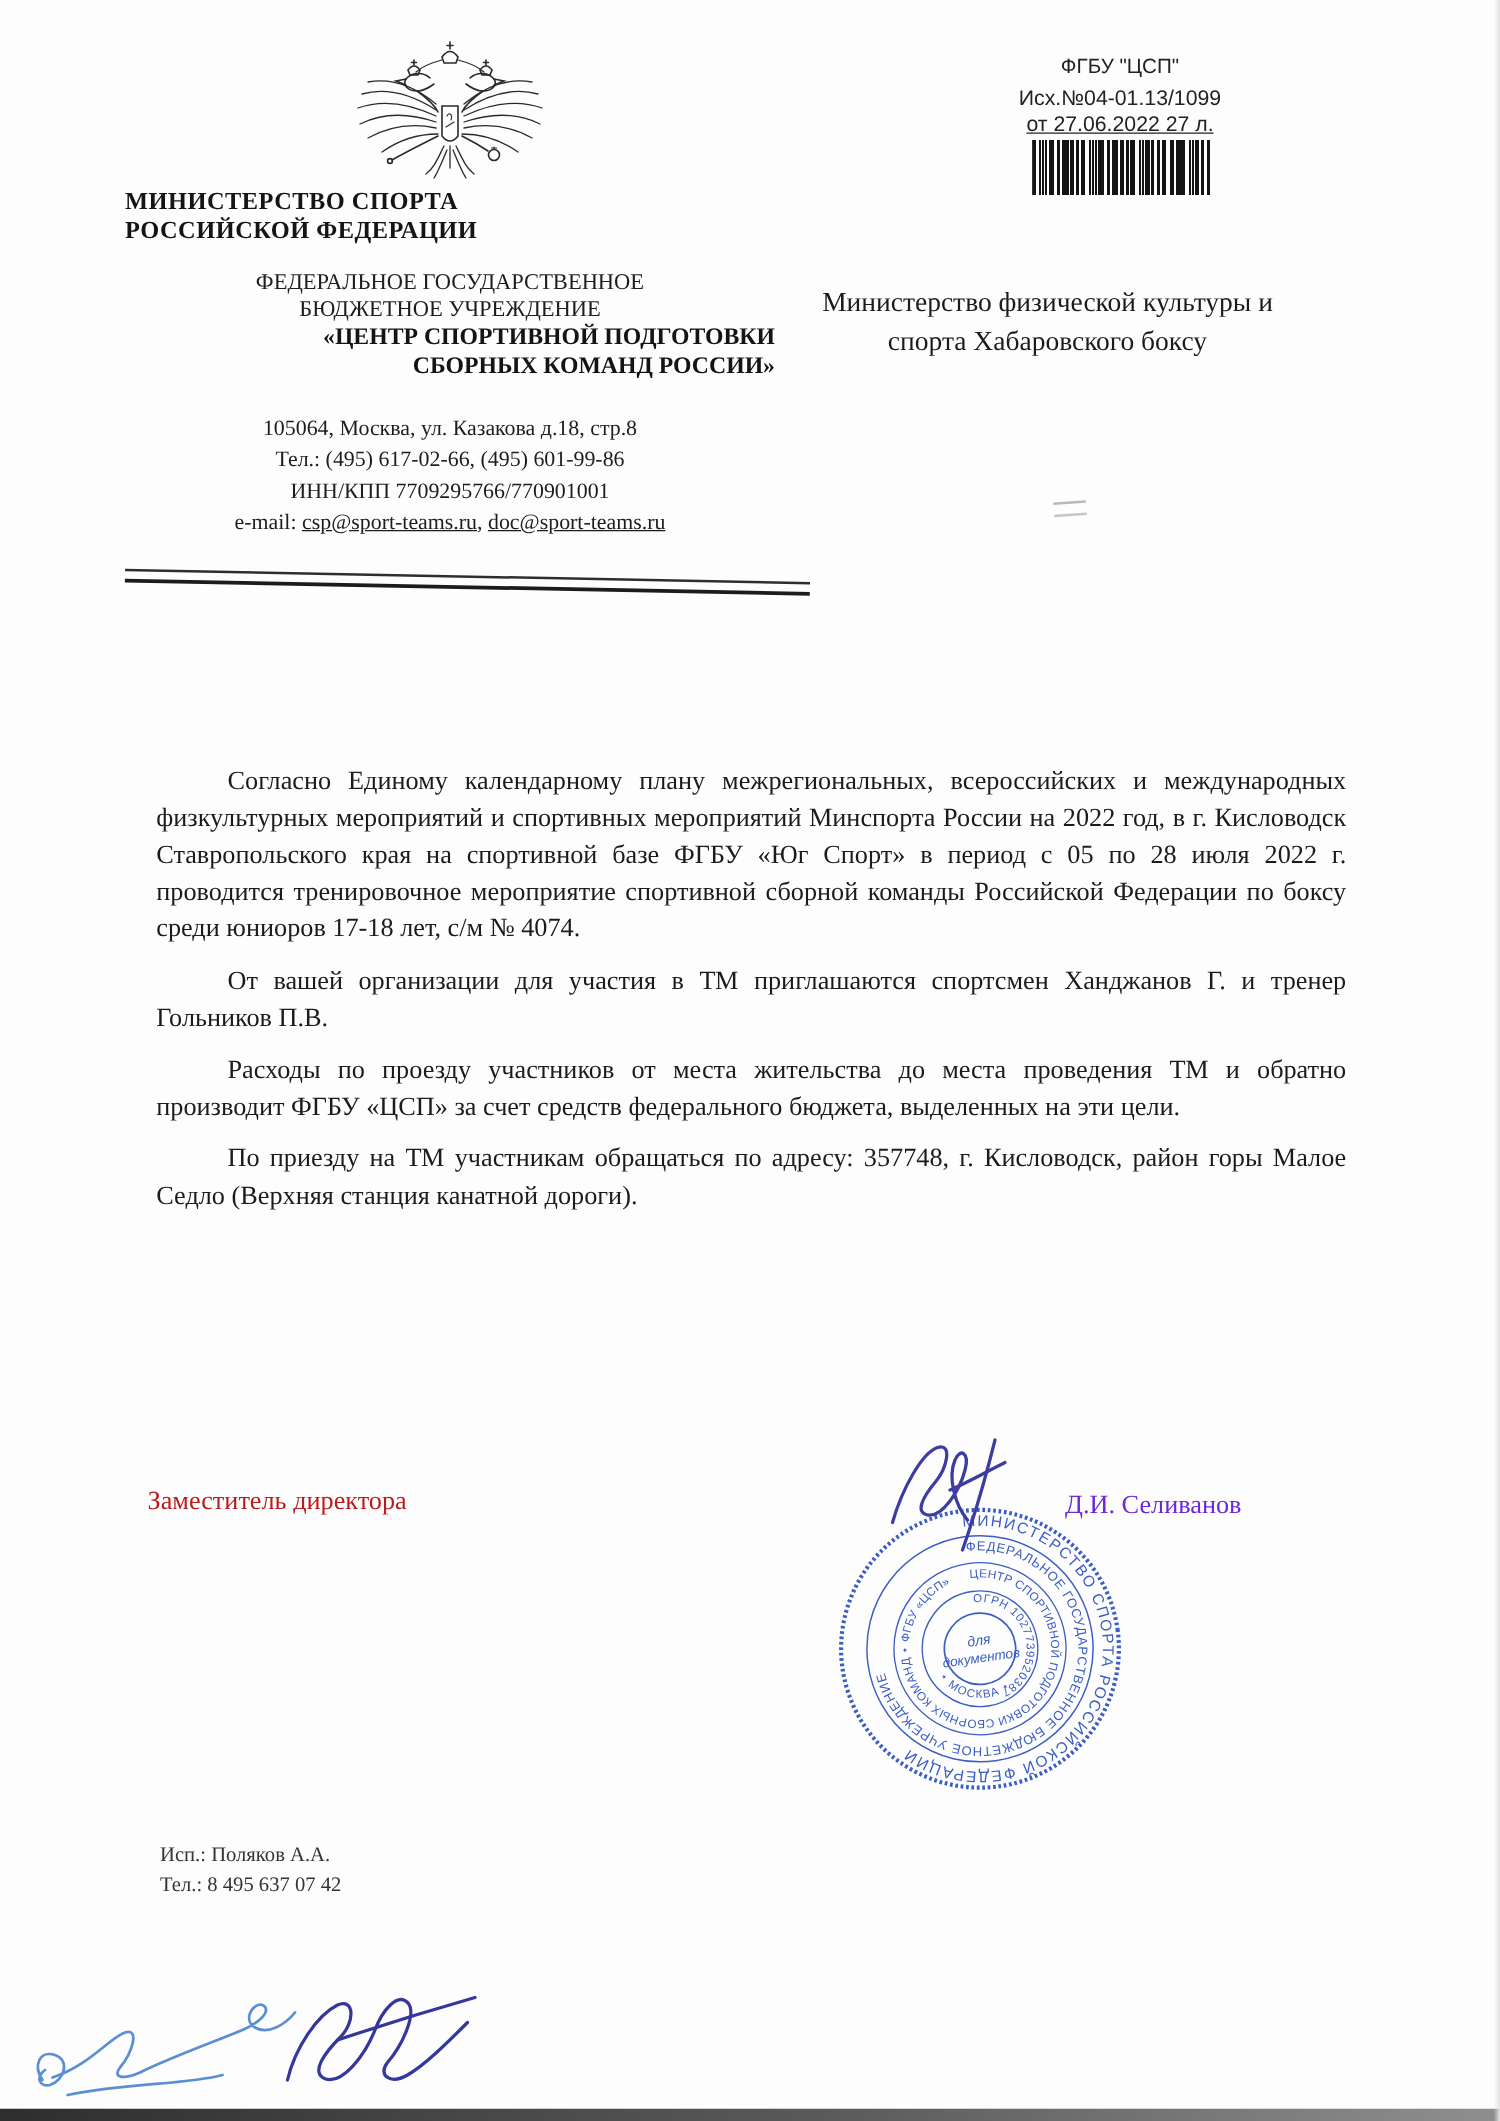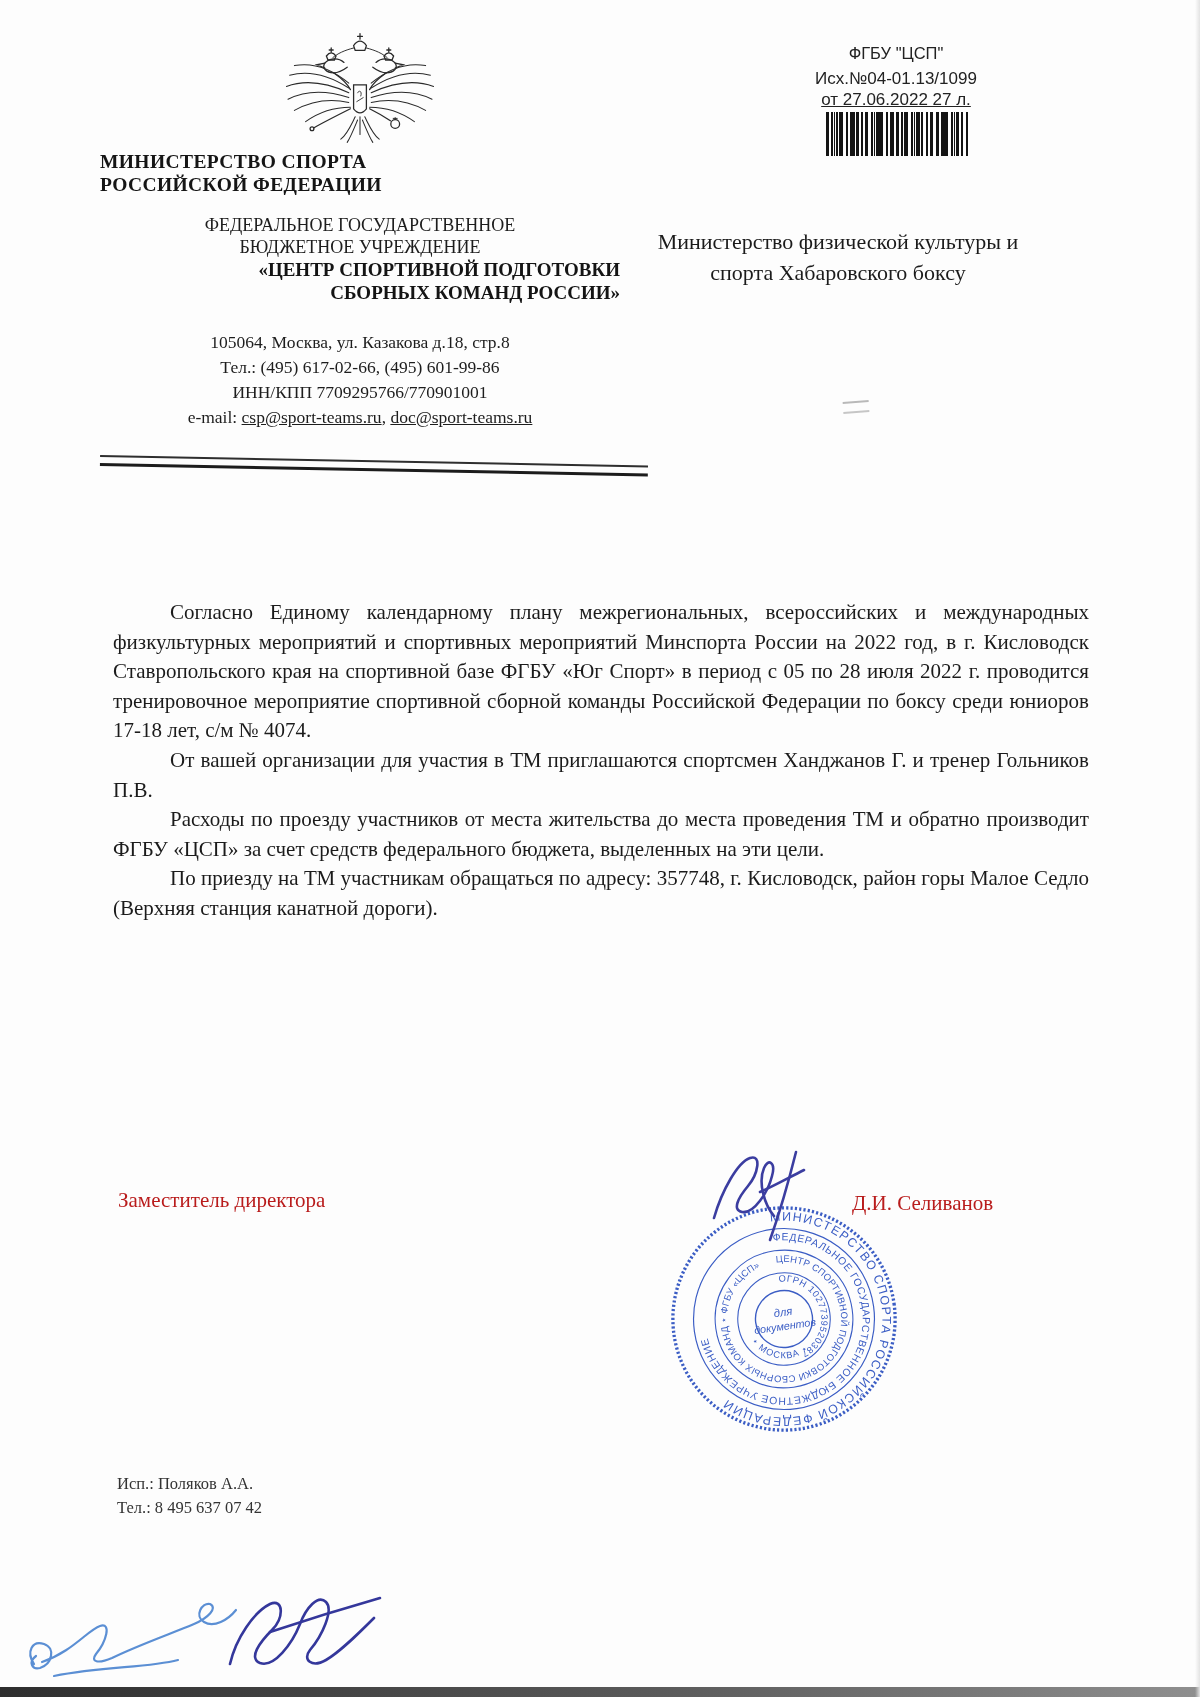--- a/index.html
+++ b/index.html
@@ -33,30 +33,30 @@
       repeating-linear-gradient(90deg,#141414 0 2px,transparent 2px 5px),
       repeating-linear-gradient(90deg,#141414 0 1px,transparent 1px 8px),
       repeating-linear-gradient(90deg,#141414 0 3px,transparent 3px 13px);}
   
   .recipient{left:612px;top:198px;width:452px;text-align:center;
     font-size:22px;line-height:31px;color:#1b1b1b;margin-top:28px;}
   .smudge{left:843px;top:401px;width:26px;height:8px;
     border-top:2px solid #b9b9b9;border-bottom:2px solid #c6c6c6;transform:rotate(-4deg);}
   
   .body-text{left:113px;top:598px;width:976px;}
-  .body-text p{margin:0;font-size:21px;line-height:29.6px;
+  .body-text p{margin:12px;font-size:21px;line-height:29.6px;
     text-align:justify;text-indent:57px;color:#1b1b1b;}
   
   .sig-position{left:118px;top:1188px;font-size:21px;color:#b91c1c;}
-  .sig-name{left:852px;top:1191px;font-size:21px;color:#b91c1c;}
+  .sig-name{left:852px;top:1191px;font-size:21px;color:#6d28d9;}
   .pen-sig{left:708px;top:1146px;width:138px;height:100px;z-index:3;}
   .stamp{left:666px;top:1201px;width:236px;height:236px;z-index:2;
     transform:rotate(-8deg);opacity:.92;}
   
-  .executor{left:117px;top:1472px;font-size:16.5px;line-height:24px;color:#333;}
+  .executor{left:128px;top:1472px;font-size:16.5px;line-height:24px;color:#333;}
   .bottom-sigs{left:20px;top:1566px;width:372px;height:124px;}
   .bottom-edge{left:0;top:1687px;width:1200px;height:10px;
     background:linear-gradient(90deg,#2e2e2e,#5a5a5a 55%,#8f8f8f);}
   .right-edge{right:0;top:0;width:5px;height:100%;
     background:linear-gradient(90deg,rgba(0,0,0,0),#e3e3e3);}
 </style>
 </head>
 <body>
 
 <div class="page">

